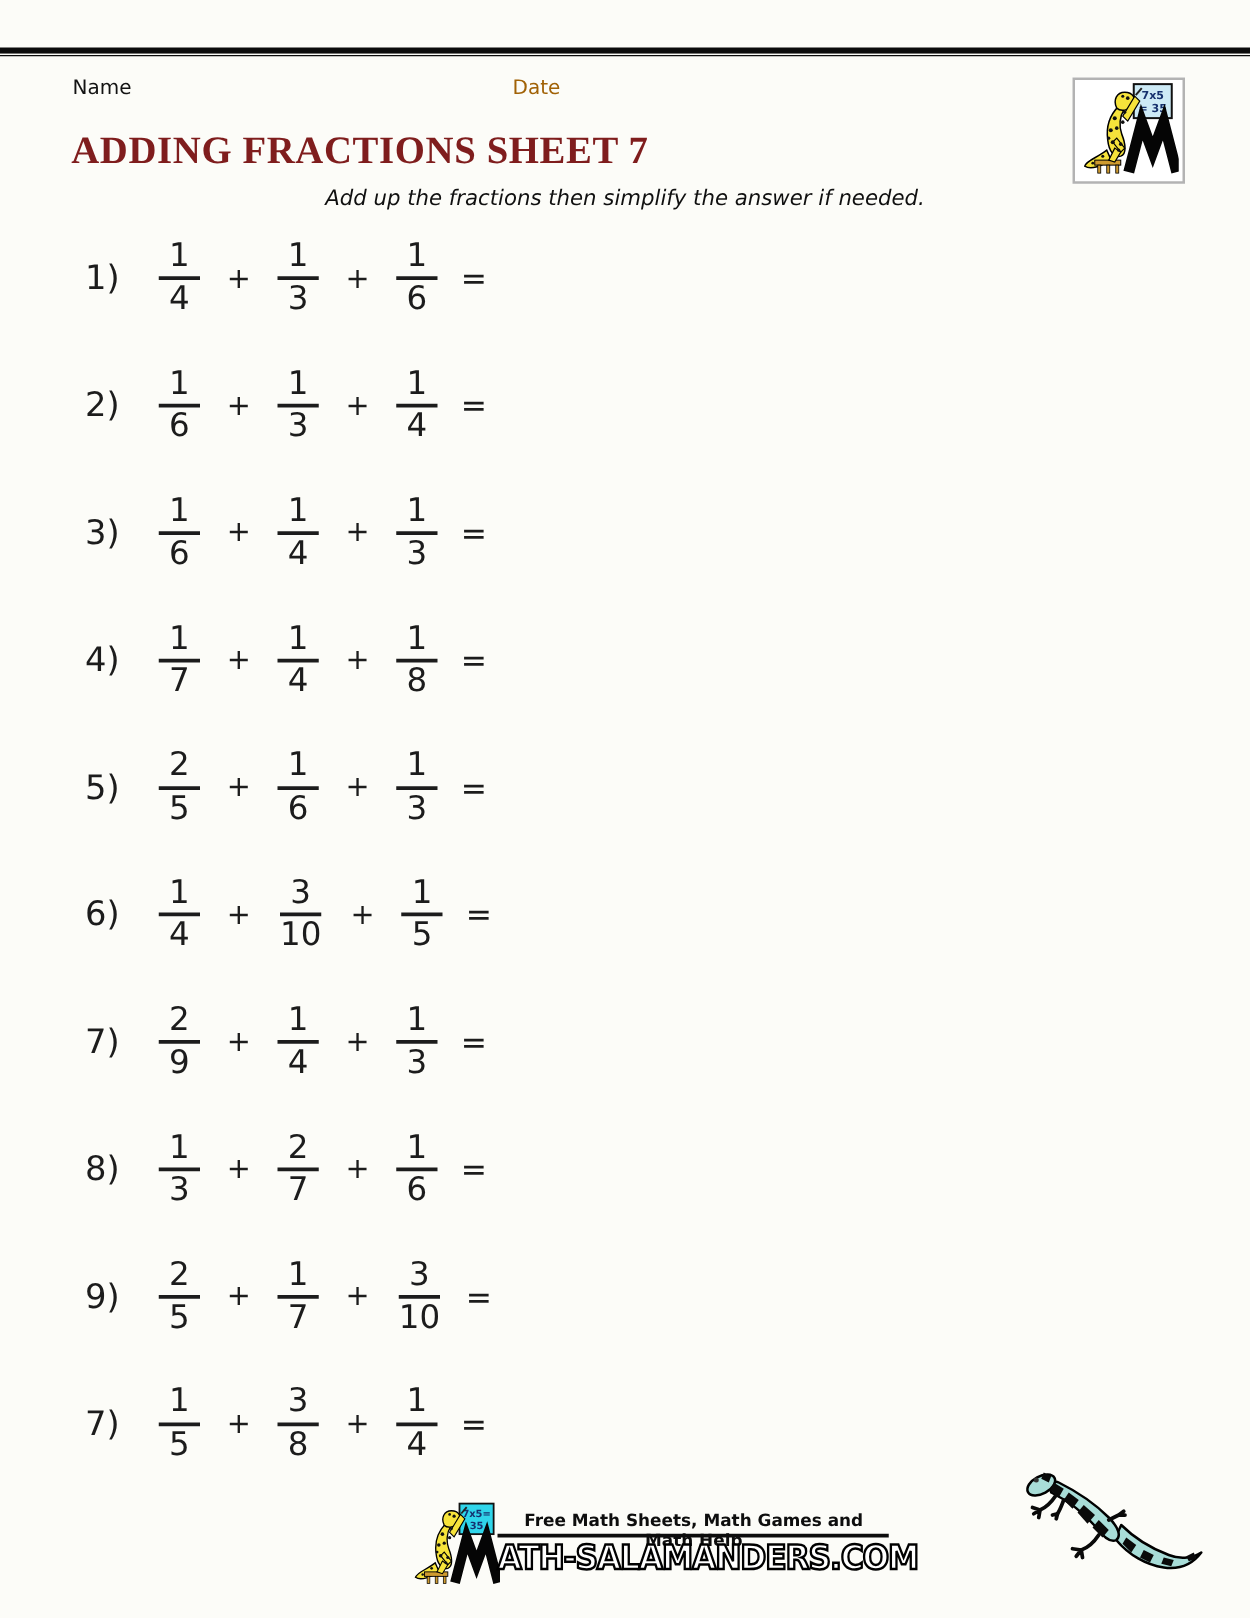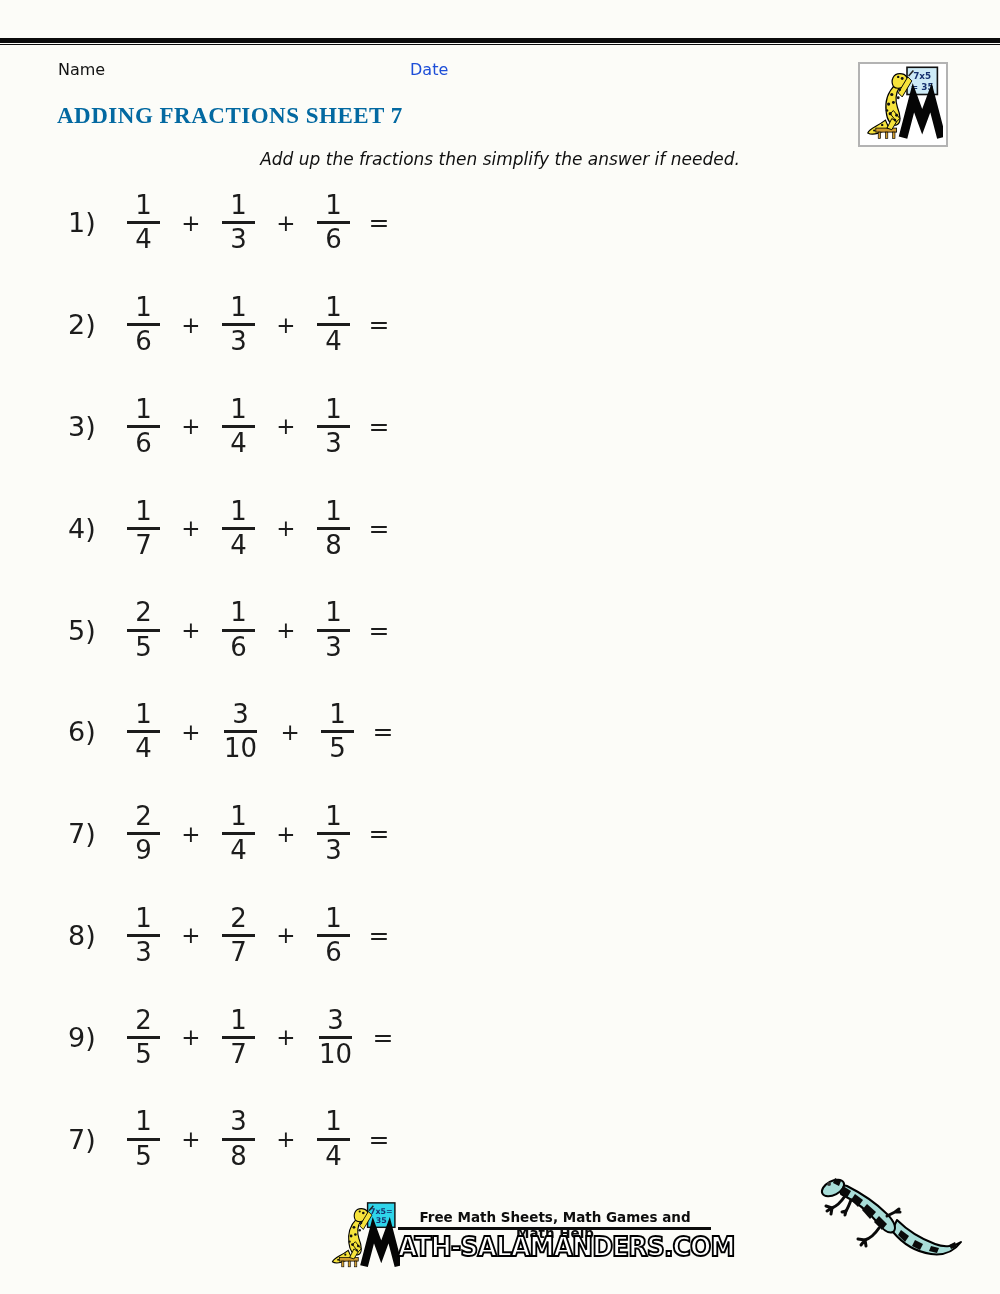--- a/index.html
+++ b/index.html
@@ -6,26 +6,26 @@
   body{width:1000px;height:1294px;background:#fcfcf8;font-family:"DejaVu Sans",sans-serif;color:#1c1c1c;}
   .sheet{position:relative;width:1000px;height:1294px;overflow:hidden;background:#fcfcf8;}
 
   
   .top-rule{position:absolute;top:38px;left:0;width:1000px;}
   .top-rule .thick{height:5px;background:#0c0c0c;}
   .top-rule .gap{height:1px;background:#fcfcf8;}
   .top-rule .thin{height:1px;background:#0c0c0c;}
 
   .name-label{position:absolute;left:58px;top:60px;font-size:16px;color:#131313;}
-  .date-label{position:absolute;left:410px;top:60px;font-size:16px;color:#1d4ed8;}
+  .date-label{position:absolute;left:410px;top:60px;font-size:16px;color:#a16207;}
 
   .logo-box{position:absolute;left:858px;top:62px;width:86px;height:81px;border:2px solid #b3b3b3;background:#ffffff;display:flex;align-items:flex-start;justify-content:center;}
   .logo-box svg{width:80px;height:77px;}
 
-  .page-title{position:absolute;left:57px;top:103px;font-family:"Liberation Serif","DejaVu Serif",serif;font-size:23px;font-weight:bold;color:#0369a1;letter-spacing:.5px;line-height:1.1;}
+  .page-title{position:absolute;left:57px;top:103px;font-family:"Liberation Serif","DejaVu Serif",serif;font-size:31px;font-weight:bold;color:#7f1d1d;letter-spacing:.5px;line-height:1.1;}
   .instruction{position:absolute;left:0;top:149px;width:1000px;text-align:center;font-style:italic;font-size:17px;color:#101010;}
 
   
   #problems{position:absolute;left:0;top:172px;width:1000px;}
   .prow{display:flex;align-items:center;height:101.8px;padding-left:68px;}
   .pnum{width:53px;font-size:27px;}
   .frac{min-width:45px;display:flex;flex-direction:column;align-items:center;font-size:26px;line-height:1.12;}
   .ftop{padding:0 8px 1px;border-bottom:3px solid #1c1c1c;}
   .fbot{padding:1px 8px 0;}
   .op{width:50px;text-align:center;font-size:23px;}

